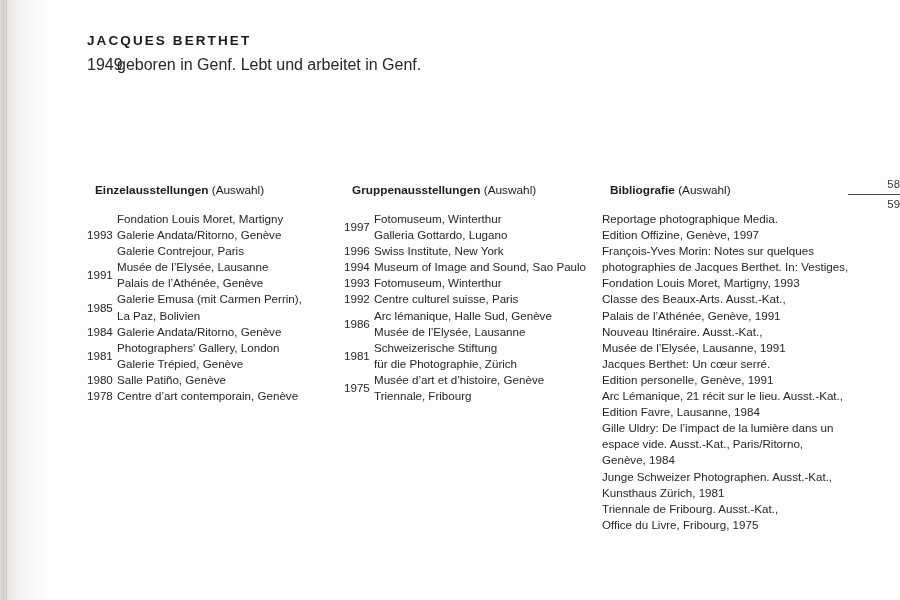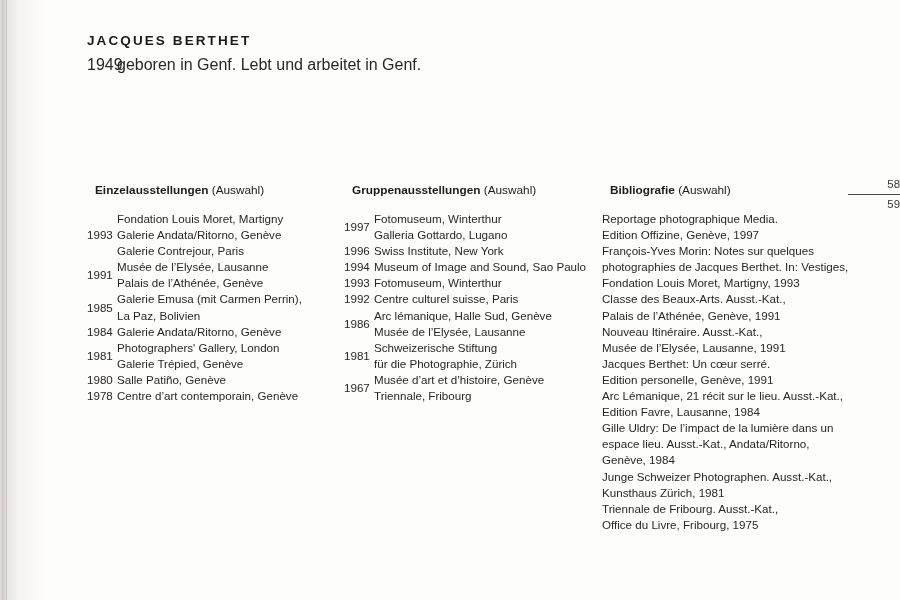--- a/index.html
+++ b/index.html
@@ -251,21 +251,21 @@
           </span>
         </div>
         <div class="entry">
           <span class="year">1981</span>
           <span class="venues">
             <div class="venue">Schweizerische Stiftung</div>
             <div class="venue">für die Photographie, Zürich</div>
           </span>
         </div>
         <div class="entry">
-          <span class="year">1967</span>
+          <span class="year">1975</span>
           <span class="venues">
             <div class="venue">Musée d’art et d’histoire, Genève</div>
             <div class="venue">Triennale, Fribourg</div>
           </span>
         </div>
       </div>
   </div>
 
   <div class="col col-3">
     <div class="col-head">
@@ -280,21 +280,21 @@
         <div class="bib-line">Fondation Louis Moret, Martigny, 1993</div>
         <div class="bib-line">Classe des Beaux-Arts. Ausst.-Kat.,</div>
         <div class="bib-line">Palais de l’Athénée, Genève, 1991</div>
         <div class="bib-line">Nouveau Itinéraire. Ausst.-Kat.,</div>
         <div class="bib-line">Musée de l’Elysée, Lausanne, 1991</div>
         <div class="bib-line">Jacques Berthet: Un cœur serré.</div>
         <div class="bib-line">Edition personelle, Genève, 1991</div>
         <div class="bib-line">Arc Lémanique, 21 récit sur le lieu. Ausst.-Kat.,</div>
         <div class="bib-line">Edition Favre, Lausanne, 1984</div>
         <div class="bib-line">Gille Uldry: De l’impact de la lumière dans un</div>
-        <div class="bib-line">espace lieu. Ausst.-Kat., Andata/Ritorno,</div>
+        <div class="bib-line">espace vide. Ausst.-Kat., Paris/Ritorno,</div>
         <div class="bib-line">Genève, 1984</div>
         <div class="bib-line">Junge Schweizer Photographen. Ausst.-Kat.,</div>
         <div class="bib-line">Kunsthaus Zürich, 1981</div>
         <div class="bib-line">Triennale de Fribourg. Ausst.-Kat.,</div>
         <div class="bib-line">Office du Livre, Fribourg, 1975</div>
       </div>
   </div>
 
 </div>
 

